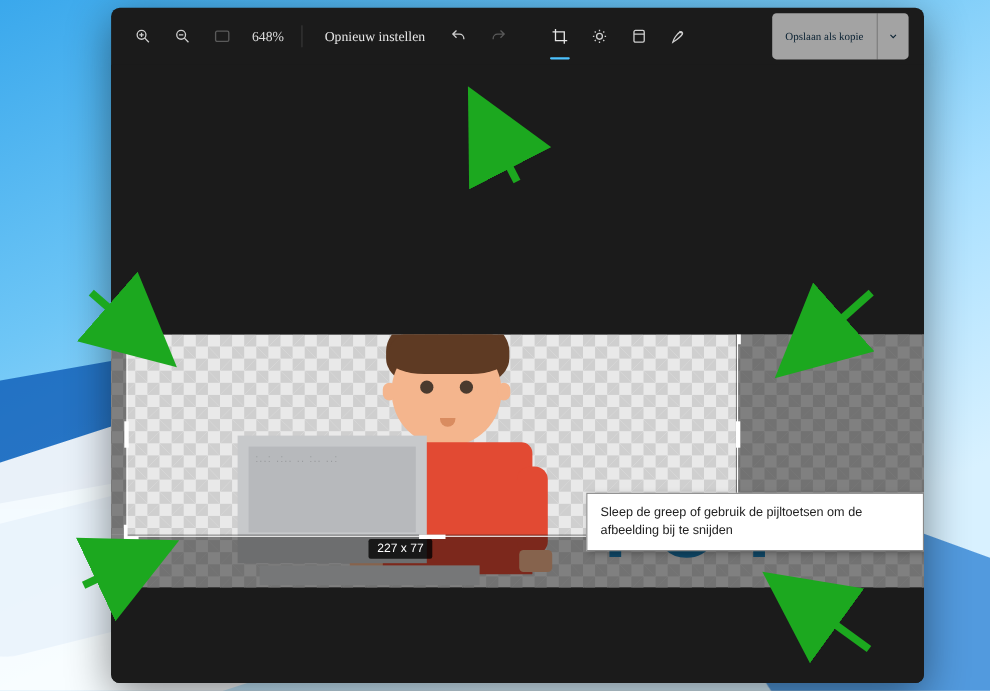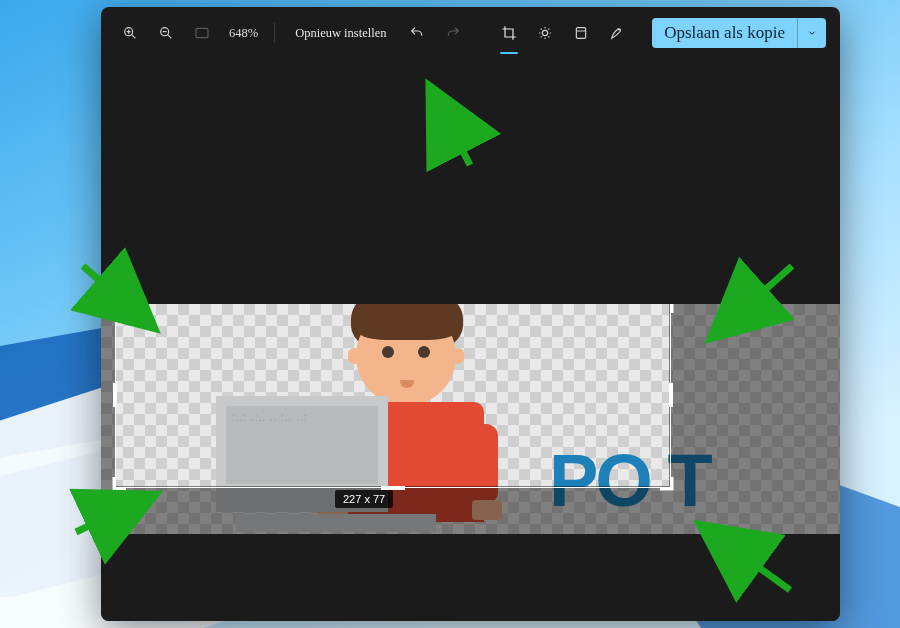--- a/index.html
+++ b/index.html
@@ -20,21 +20,21 @@
   .tbtn{width:46px;display:flex;align-items:center;justify-content:center;color:#ddd;cursor:pointer;}
   .resize{width:46px;display:flex;align-items:center;justify-content:center;}
 
   .toolbar{height:52px;display:flex;align-items:center;gap:6px;padding:0 14px;font-family:Liberation Serif, serif;}
   .tool{width:30px;height:30px;display:flex;align-items:center;justify-content:center;border-radius:4px;cursor:pointer;color:#cfcfcf;}
   .sep{width:1px;height:20px;background:#3a3a3a;margin:0 4px;}
   .zoom{font-size:12.5px;color:#ddd;padding:0 6px;}
   .txtbtn{font-size:12.5px;color:#e6e6e6;padding:0 10px;height:30px;display:flex;align-items:center;border-radius:4px;cursor:pointer;}
   .dim{opacity:.35;pointer-events:none;}
   .spacer{flex:1;}
-  .primary{background:#7dd3fc;color:#0b2233;height:30px;display:flex;align-items:center;border-radius:4px;font-size:17px;cursor:pointer;}
+  .primary{background:#a3a3a3;color:#0b2233;height:42px;display:flex;align-items:center;border-radius:4px;font-size:10px;cursor:pointer;}
   .primary .lbl{padding:0 12px;}
   .primary .dd{width:28px;border-left:1px solid rgba(0,0,0,.25);display:flex;align-items:center;justify-content:center;height:100%;}
   .cancel{background:#313131;color:#e6e6e6;height:30px;padding:0 14px;display:flex;align-items:center;border-radius:4px;font-size:12.5px;margin-left:8px;cursor:pointer;}
   .active-underline{position:relative;}
   .active-underline::after{content:"";position:absolute;left:6px;right:6px;bottom:-6px;height:2px;background:#4cc2ff;border-radius:2px;}
 
   .canvas{position:relative;flex:1;background:#1b1b1b;}
   .imgstrip{position:absolute;left:0;right:0;top:245px;height:230px;overflow:hidden;}
   
   .checker{position:absolute;inset:0;background-color:#e9e9e9;
@@ -200,20 +200,21 @@
           </div>
 
         <div class="hedge" style="left:50%;bottom:-3px;width:24px;height:4px;margin-left:-12px"></div>
         <div class="hedge" style="top:50%;left:-3px;width:4px;height:24px;margin-top:-12px"></div>
         <div class="hedge" style="top:50%;right:-3px;width:4px;height:24px;margin-top:-12px"></div>
       </div>
 
       <div class="sizebadge" style="left:234px;top:186px">227 x 77</div>
     </div>
 
+    <div class="tooltip" style="left:432px;top:389px">Sleep de greep of gebruik de pijltoetsen om de afbeelding bij te snijden</div>
   </div>
 </div>
 
 <div class="arrow" style="left:420px;top:85px">
   <svg width="80" height="90">
       <defs>
         <marker id="ah" markerWidth="12" markerHeight="12" refX="9" refY="6" orient="auto">
           <path d="M0 0L12 6L0 12z" fill="#1ca81f"></path>
         </marker>
       </defs>

